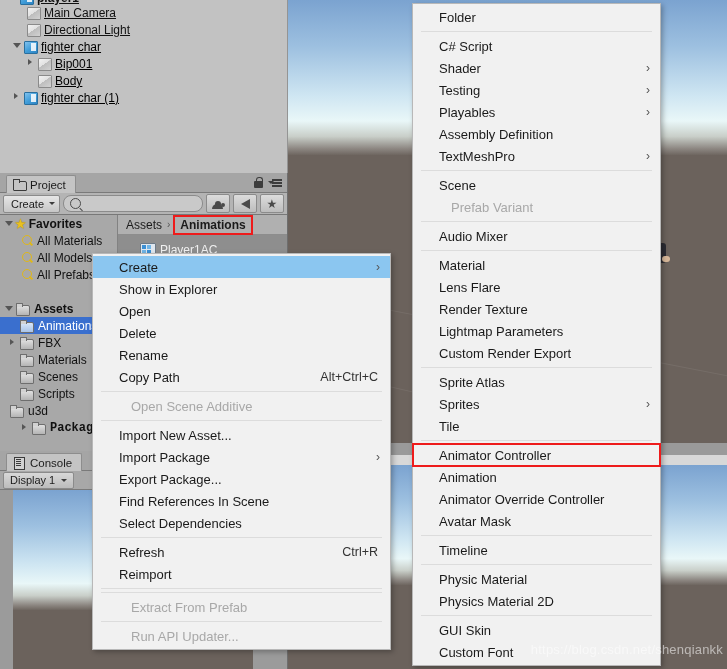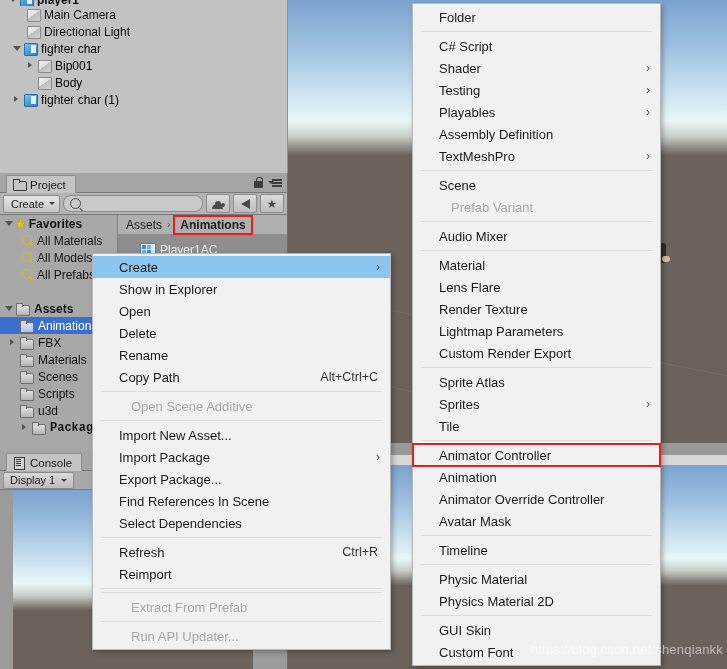--- a/index.html
+++ b/index.html
@@ -14,21 +14,21 @@
 
   
   #scene-view{left:0;top:0;width:727px;height:669px;}
   .sky{position:absolute;left:0;right:0;
        background:linear-gradient(to bottom,#7ba3d0 0%,#9dc0e0 30%,#cfe6f2 62%,#e9f7f8 78%,#c9cfc9 88%,#8c8681 96%,#6e6660 100%);}
   .ground{position:absolute;left:0;right:0;background:#6b625c;overflow:hidden;}
   .ground .gl{position:absolute;background:rgba(255,255,255,.07);height:1px;transform-origin:0 0;}
 
   
   #hierarchy{left:0;top:0;width:287px;height:173px;background:#c2c2c2;border-right:1px solid #949494;}
-  .h-row{height:17px;display:flex;align-items:center;font-size:12px;color:#111;white-space:nowrap;}
+  .h-row{height:17px;display:flex;align-items:flex-start;font-size:12px;color:#111;white-space:nowrap;text-decoration:underline;}
   .h-row.blue{color:#000000;}
   .h-row.bold{font-weight:bold;}
   .tri{width:11px;height:11px;flex:none;position:relative;}
   .tri i{position:absolute;left:2px;top:2px;width:0;height:0;
          border-left:4px solid #555;border-top:3.5px solid transparent;border-bottom:3.5px solid transparent;}
   .tri.open i{left:1px;top:3px;border-left:4px solid transparent;border-right:4px solid transparent;border-top:5px solid #555;border-bottom:0;}
   .ico-cube{width:15px;height:13px;flex:none;margin-right:3px;position:relative;}
   .ico-cube:before{content:"";position:absolute;left:1px;top:1px;width:12px;height:11px;
     background:linear-gradient(145deg,#f2f2f2 0%,#e2e2e2 45%,#bdbdbd 46%,#d2d2d2 100%);
     border:1px solid #8a8a8a;border-radius:1px;}
@@ -264,21 +264,21 @@
         <span>Materials</span>
       </div>
       <div class="p-row" style="padding-left:19px;">
         <span class="ico-folder"></span>
         <span>Scenes</span>
       </div>
       <div class="p-row" style="padding-left:19px;">
         <span class="ico-folder"></span>
         <span>Scripts</span>
       </div>
-      <div class="p-row" style="padding-left:19px;">
+      <div class="p-row" style="padding-left:9px;">
         <span class="ico-folder"></span>
         <span>u3d</span>
       </div>
       <div class="p-row bold" style="padding-left:20px;font-family:Liberation Mono, monospace;">
         <span class="tri">
             <i></i>
           </span>
         <span class="ico-folder"></span>
         <span>Packages</span>
       </div>

